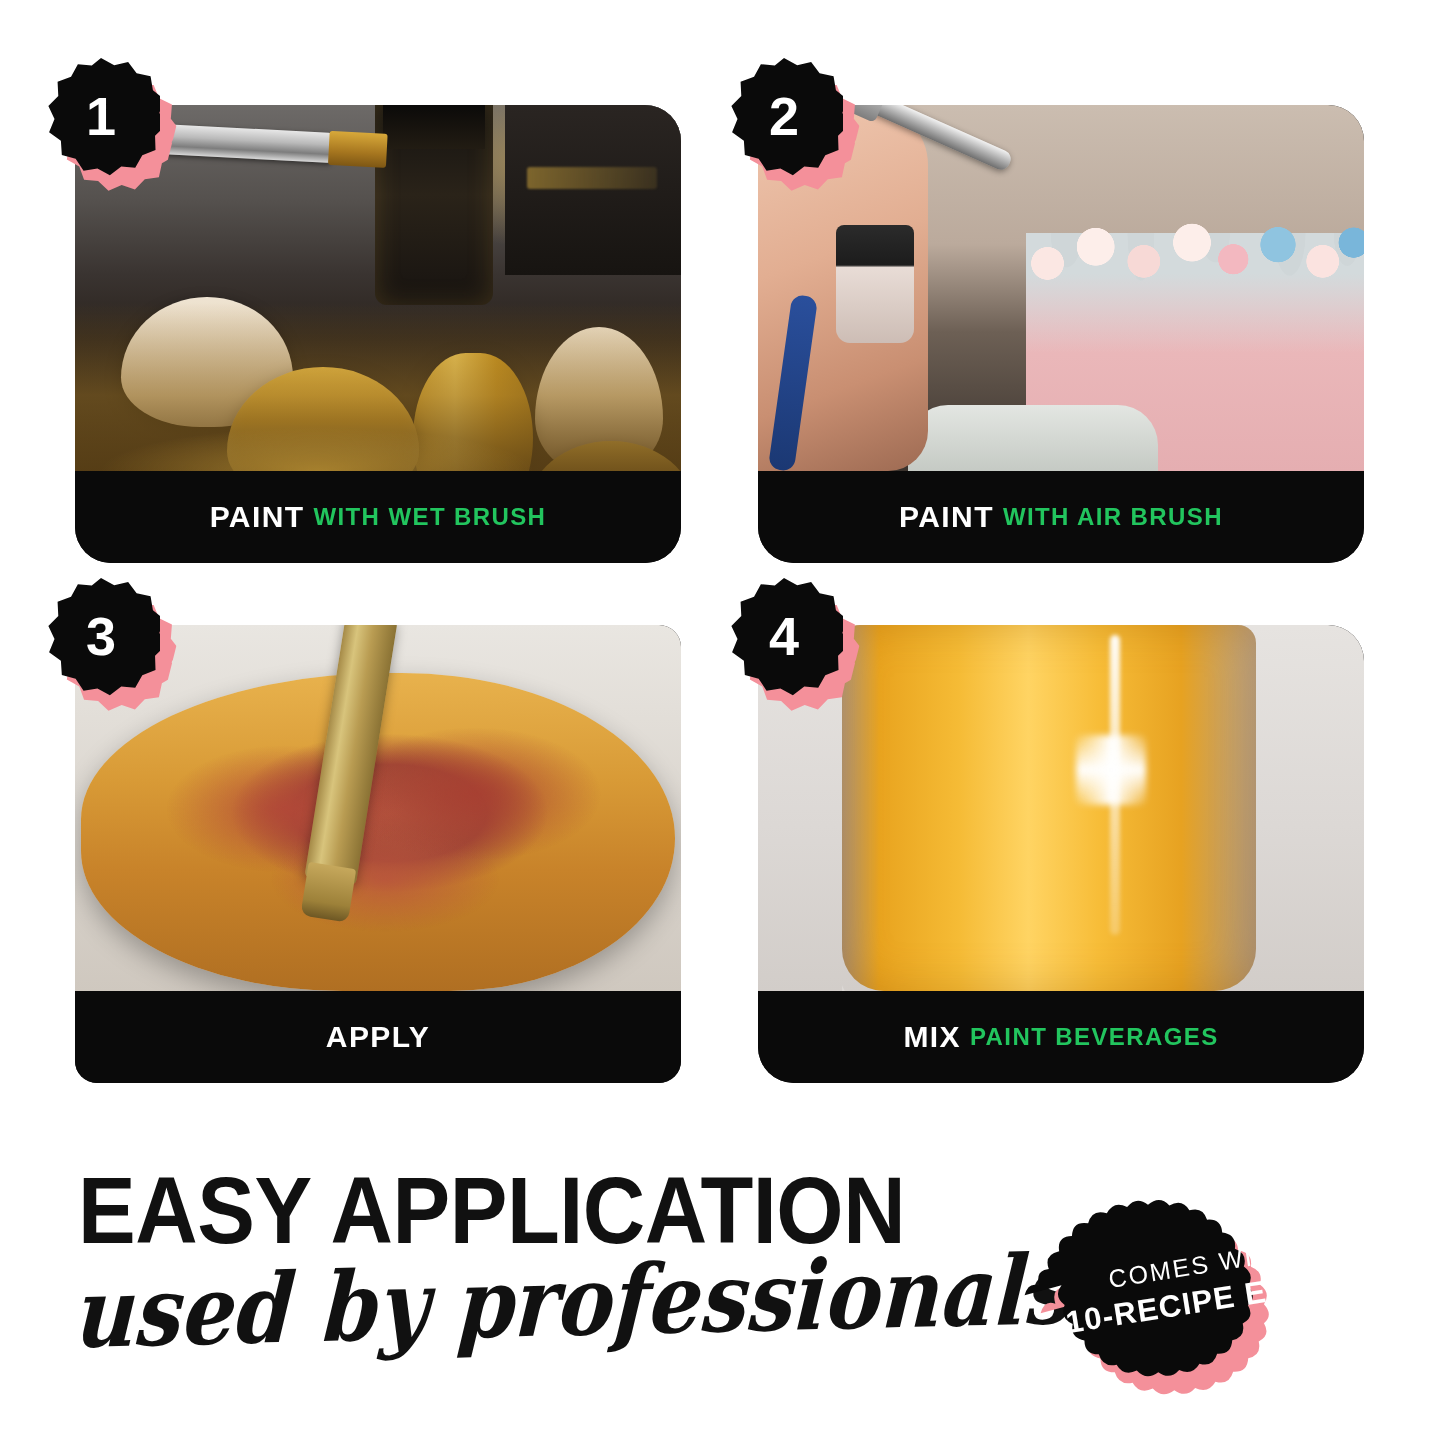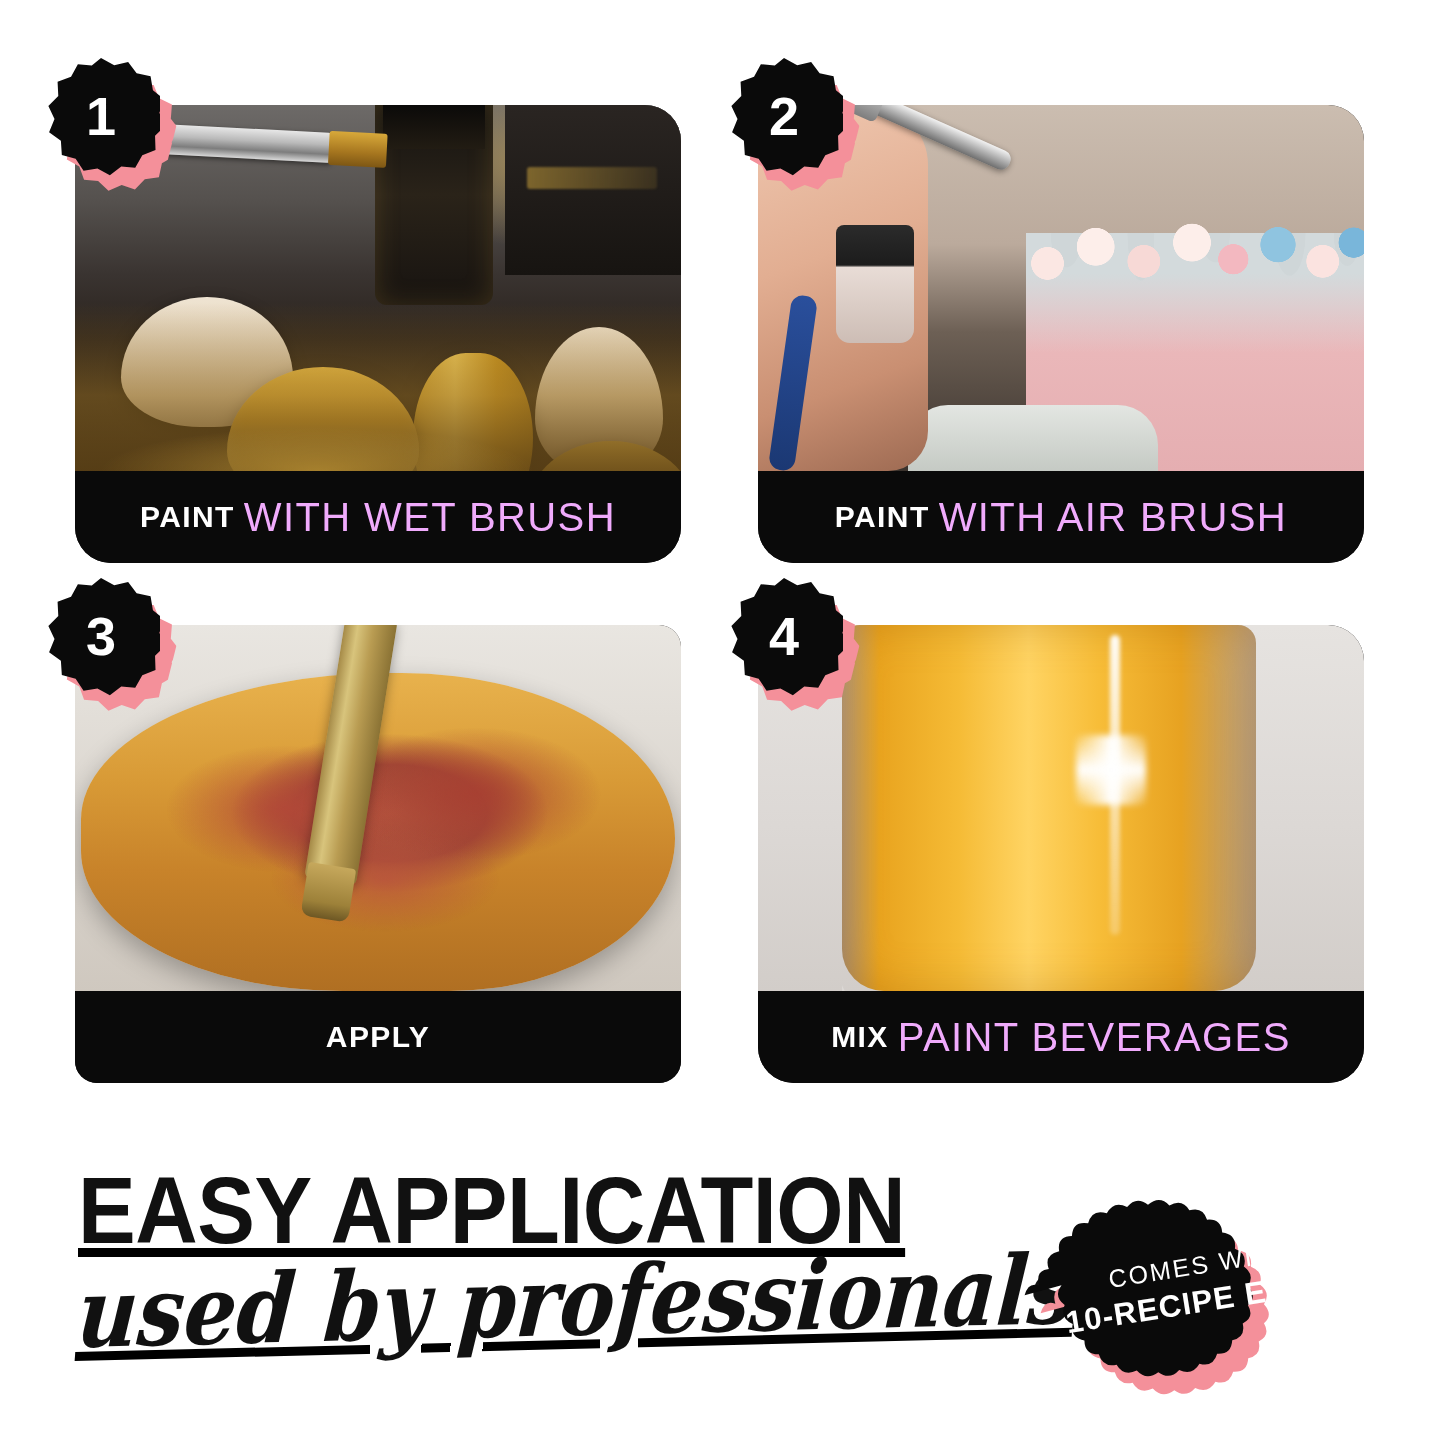--- a/index.html
+++ b/index.html
@@ -58,23 +58,23 @@
     justify-content: center;
     white-space: nowrap;
   }
   .card-caption .cap-strong {
     color: #ffffff;
     font-weight: 700;
     font-size: 30px;
     letter-spacing: 1.4px;
   }
   .card-caption .cap-rest {
-    color: #f0abfc;
-    font-weight: 400;
-    font-size: 40px;
+    color: #22c55e;
+    font-weight: 700;
+    font-size: 24px;
     letter-spacing: 1.4px;
     margin-left: 9px;
   }
 
   
   .card { height: 458px; }
 
   
   .ph {
     position: absolute;
@@ -370,21 +370,20 @@
   .nb2 { left: 725px; top: 58px; }
   .nb3 { left: 42px;  top: 578px; }
   .nb4 { left: 725px; top: 578px; }
 
   
   .headline {
     position: absolute;
     left: 78px;
     top: 1166px;
     width: 920px;
-    text-decoration: underline;
   }
   .headline .line1 {
     color: #111111;
     font-size: 94px;
     font-weight: 700;
     letter-spacing: -0.5px;
     line-height: 0.96;
     transform: scaleX(0.92);
     transform-origin: left center;
     white-space: nowrap;

